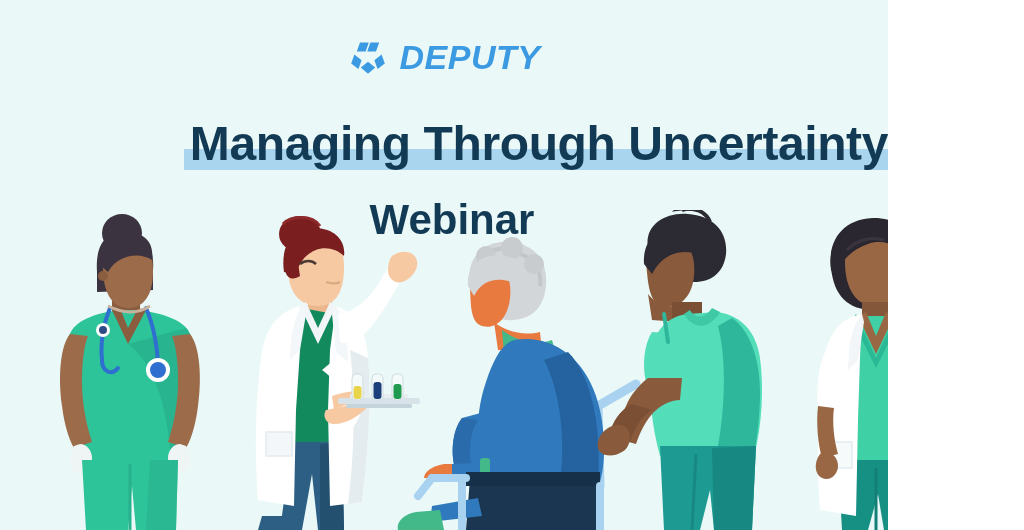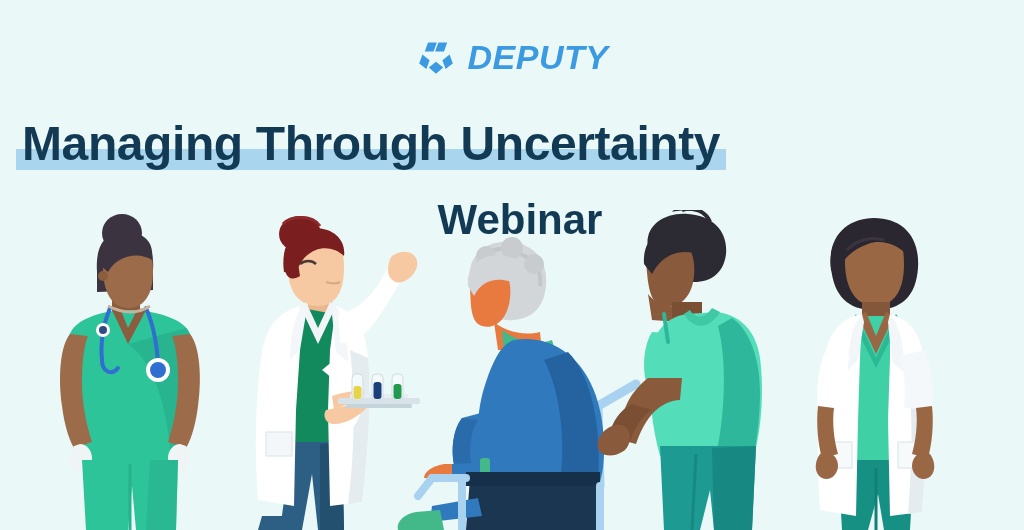--- a/index.html
+++ b/index.html
@@ -5,21 +5,21 @@
 <style>
   html, body {
     margin: 0;
     padding: 0;
     background: #ffffff;
   }
   * { box-sizing: border-box; }
 
   .banner {
     position: relative;
-    width: 1024px;
+    width: 888px;
     height: 530px;
     overflow: hidden;
     background: #eaf9f7;
     font-family: "Liberation Sans", sans-serif;
   }
 
   
   .logo-row {
     position: absolute;
     top: 36px;
@@ -44,23 +44,23 @@
     letter-spacing: 0.5px;
     color: #3b9ae1;
     line-height: 1;
     font-family: "Liberation Sans", sans-serif;
   }
 
   
   .title-wrap {
     position: absolute;
     top: 112px;
-    left: 16px;
+    left: 6px;
     width: 100%;
-    text-align: left;
+    text-align: right;
     text-decoration: underline;
   }
   .title-inner {
     position: relative;
     display: inline-block;
     padding: 0 6px;
   }
   .title-highlight {
     position: absolute;
     left: 0;

